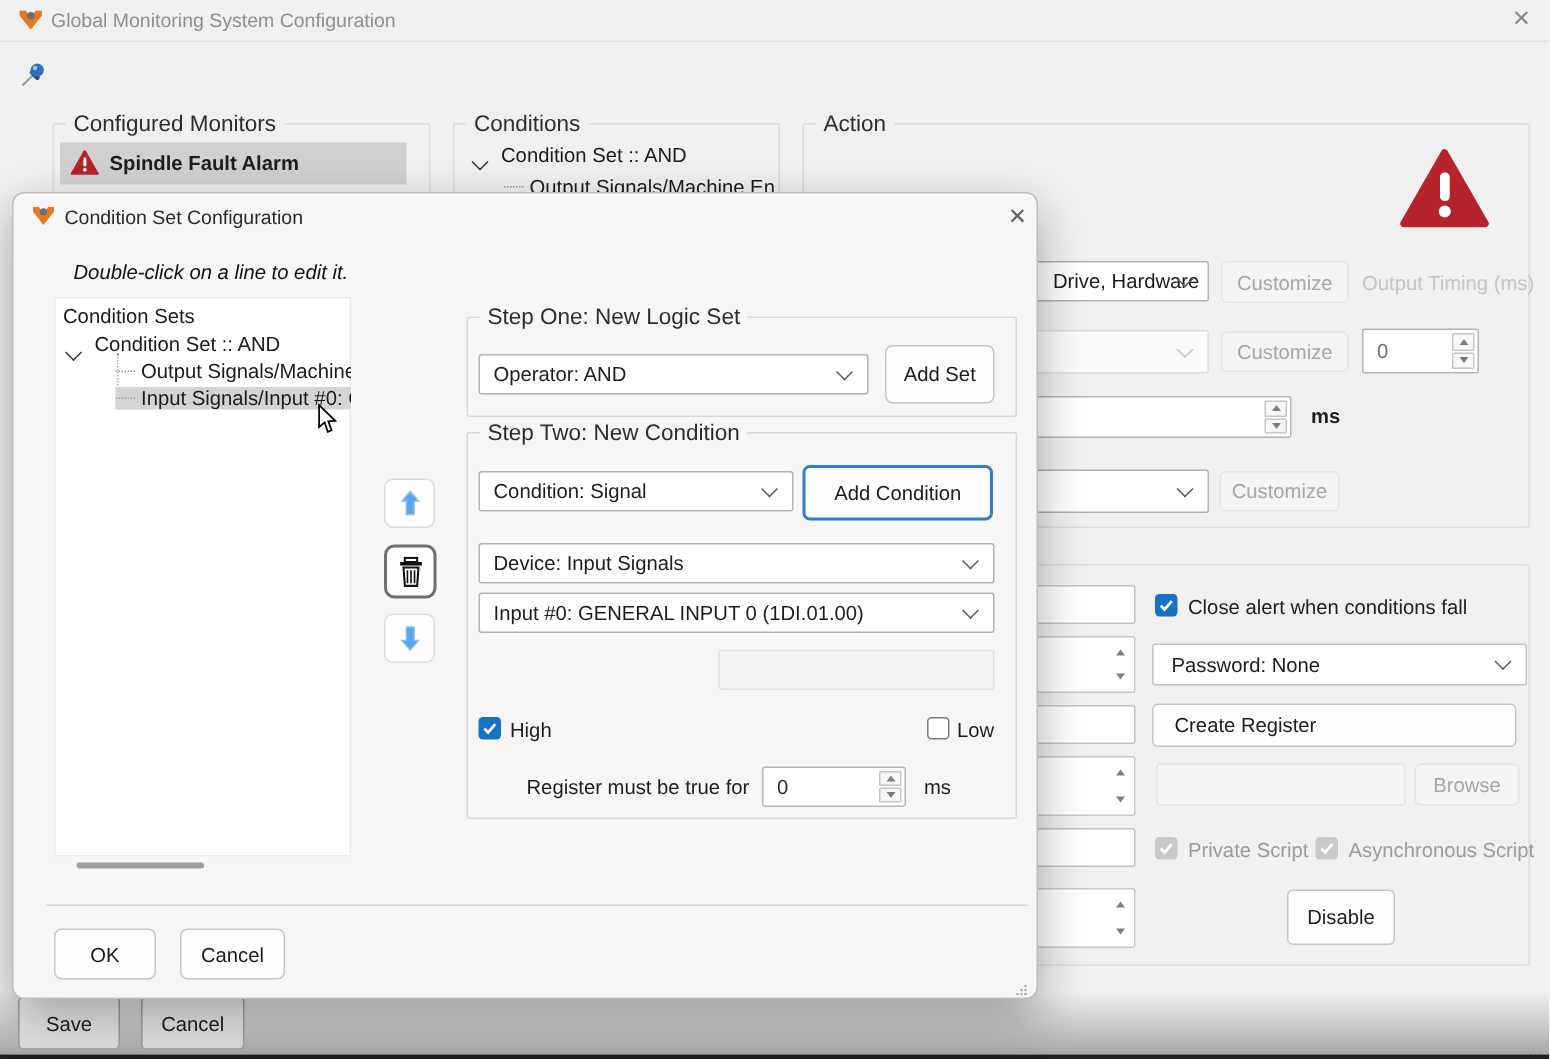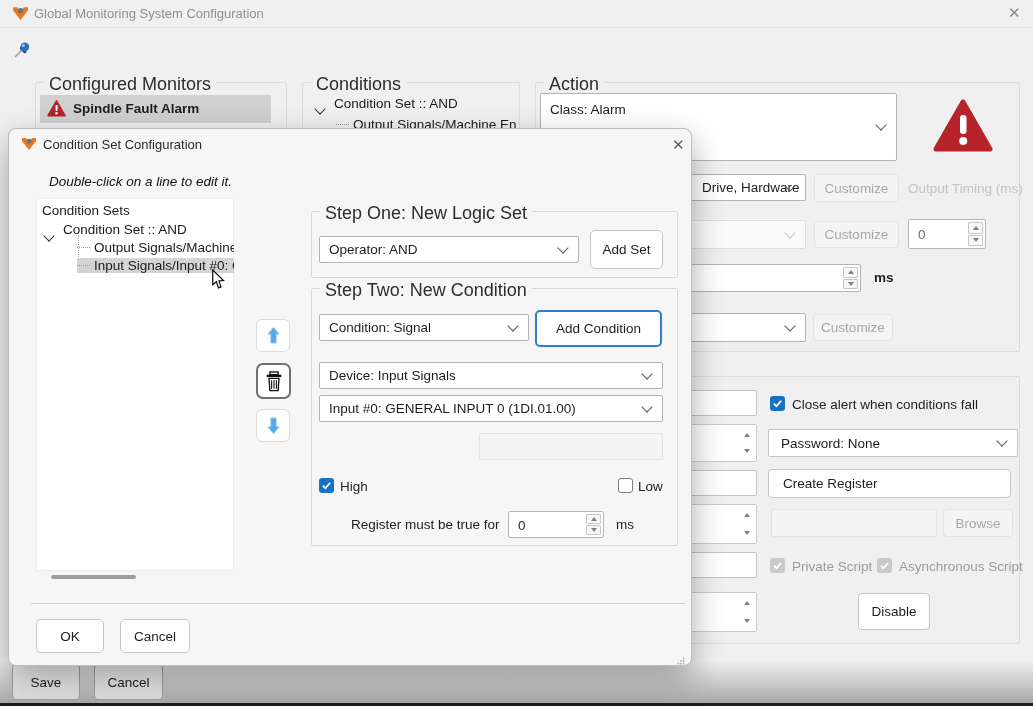--- a/index.html
+++ b/index.html
@@ -15,21 +15,21 @@
   .combo .chev{position:absolute;right:11px;top:50%;margin-top:-6px;}
   .combo.dis{background:#fafafa;border-color:#dedede;color:#9e9e9e;}
   .combo.dis .chev{border-color:#c6c6c6;}
   .chev{width:7px;height:7px;border-right:1.5px solid #5a5a5a;border-bottom:1.5px solid #5a5a5a;
         transform:rotate(45deg);display:inline-block;}
   .btn{position:absolute;background:#fefefe;border:1px solid #c6c6c6;border-radius:4px;
        display:flex;align-items:center;justify-content:center;font-size:13.5px;color:#1d1d1d;
        box-sizing:border-box;white-space:nowrap;}
   .btn.dis{background:#f4f4f4;border-color:#e3e3e3;color:#a7a7a7;}
   .group{position:absolute;border:1px solid #dcdcdc;border-radius:2px;box-sizing:border-box;}
-  .glabel{position:absolute;top:-9px;left:8px;padding:0 5px;font-size:18px;color:#2d2d2d;
+  .glabel{position:absolute;top:-9px;left:8px;padding:0 5px;font-size:15px;color:#2d2d2d;
           background:#f0f0f0;white-space:nowrap;}
   .glabel.dlgbg{background:#f6f6f6;}
   .input{position:absolute;background:#fff;border:1px solid #c3c3c3;border-radius:2px;box-sizing:border-box;}
   .input.dis{background:#f4f4f4;border-color:#e4e4e4;}
   .spin{position:absolute;background:#fff;border:1px solid #b5b5b5;border-radius:2px;
         box-sizing:border-box;font-size:13.5px;color:#2a2a2a;}
   .spin .val{position:absolute;left:9px;top:50%;transform:translateY(-50%);}
   .spincol{position:absolute;right:2px;top:2px;bottom:2px;width:15px;display:flex;flex-direction:column;gap:1px;}
   .spincol .sb{flex:1;display:flex;align-items:center;justify-content:center;
                border:1px solid #c6c6c6;background:#f7f7f7;border-radius:1px;}
@@ -94,24 +94,20 @@
   <div class="group" style="left:302px;top:82px;width:218px;height:516px;">
     <div class="glabel">Conditions</div>
   </div>
   <span class="abs" style="left:316px;top:99px;"><span class="chev" style="border-color:#333;"></span></span>
   <div class="treerow" style="left:334px;top:96px;width:182px;">Condition Set :: AND</div>
   <div class="treerow" style="left:336px;top:117px;width:182px;"><span class="treedash"></span><span>Output Signals/Machine En</span></div>
 
   <div class="group" style="left:535px;top:82px;width:485px;height:270px;">
     <div class="glabel">Action</div>
   </div>
-  <div class="combo" style="left:540px;top:93px;width:357px;height:68px;align-items:flex-start;padding-top:8px;">
-    <span>Class: Alarm</span>
-    <span class="chev"></span>
-  </div>
   <div class="abs" style="left:933px;top:98px;">
     <svg width="60" height="56" viewBox="0 0 60 54">
         <path d="M30 3 L57 50 H3 Z" fill="#b6232a" stroke="#b6232a" stroke-width="5" stroke-linejoin="round"></path>
         <rect x="27" y="16" width="6.5" height="19" rx="3" fill="#fff"></rect>
         <circle cx="30.2" cy="42" r="4" fill="#fff"></circle>
       </svg>
   </div>
 
   <div class="combo" style="left:618px;top:174px;width:188px;height:27px;">
     <span style="padding-left:74px;">Drive, Hardware</span>

